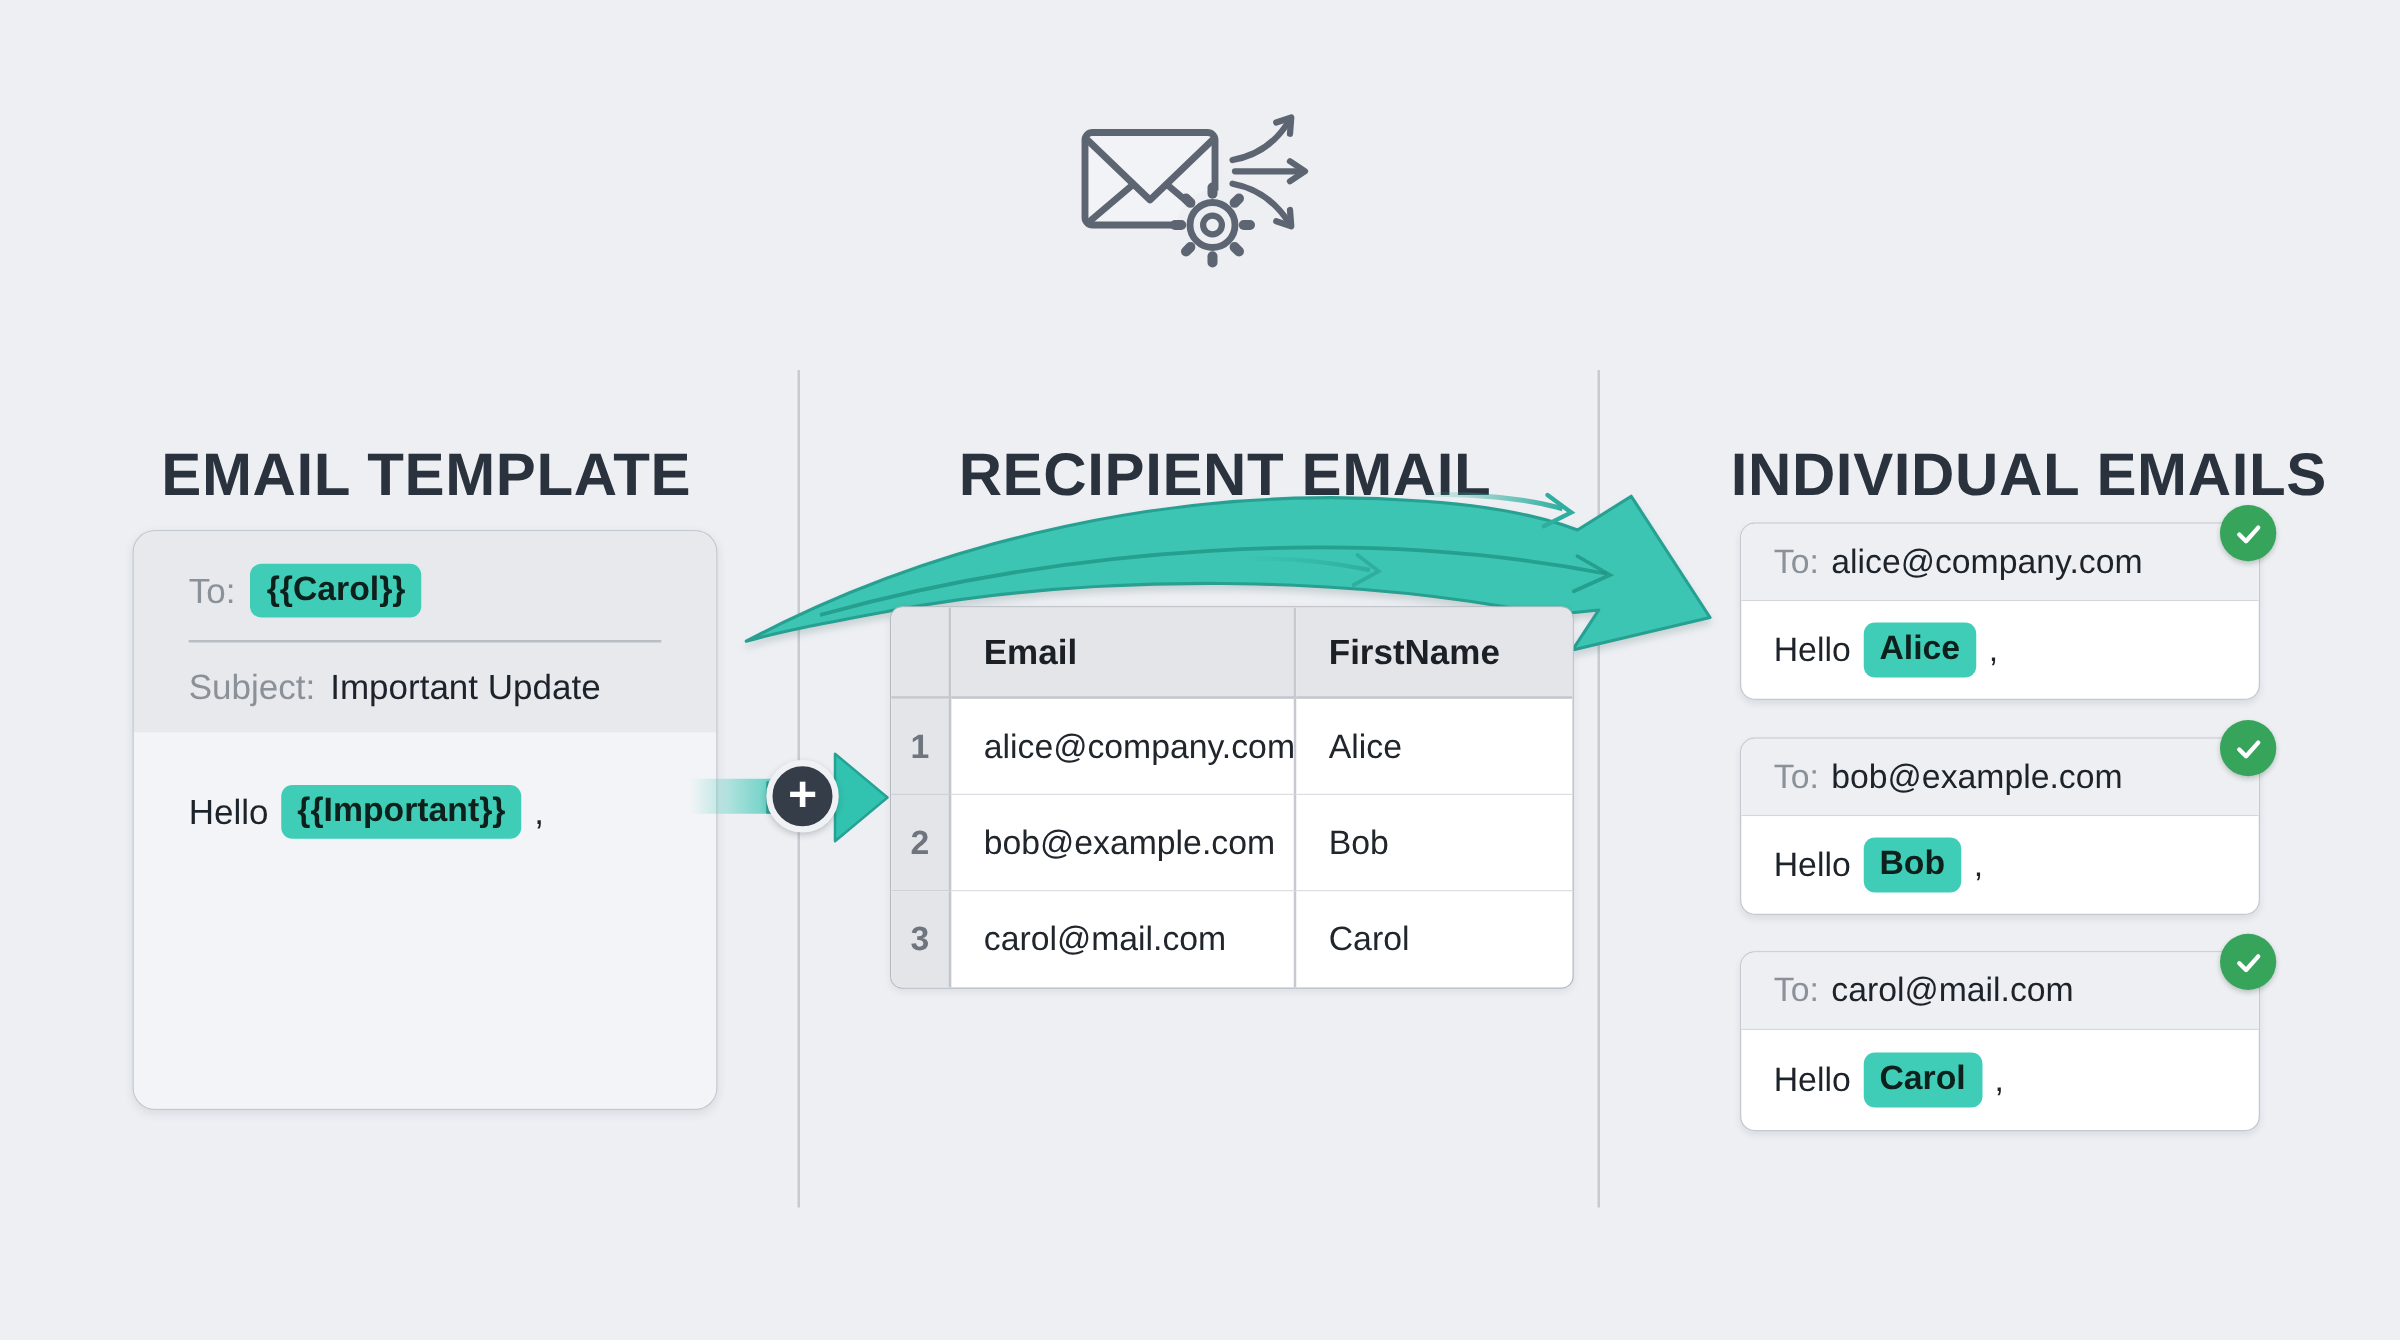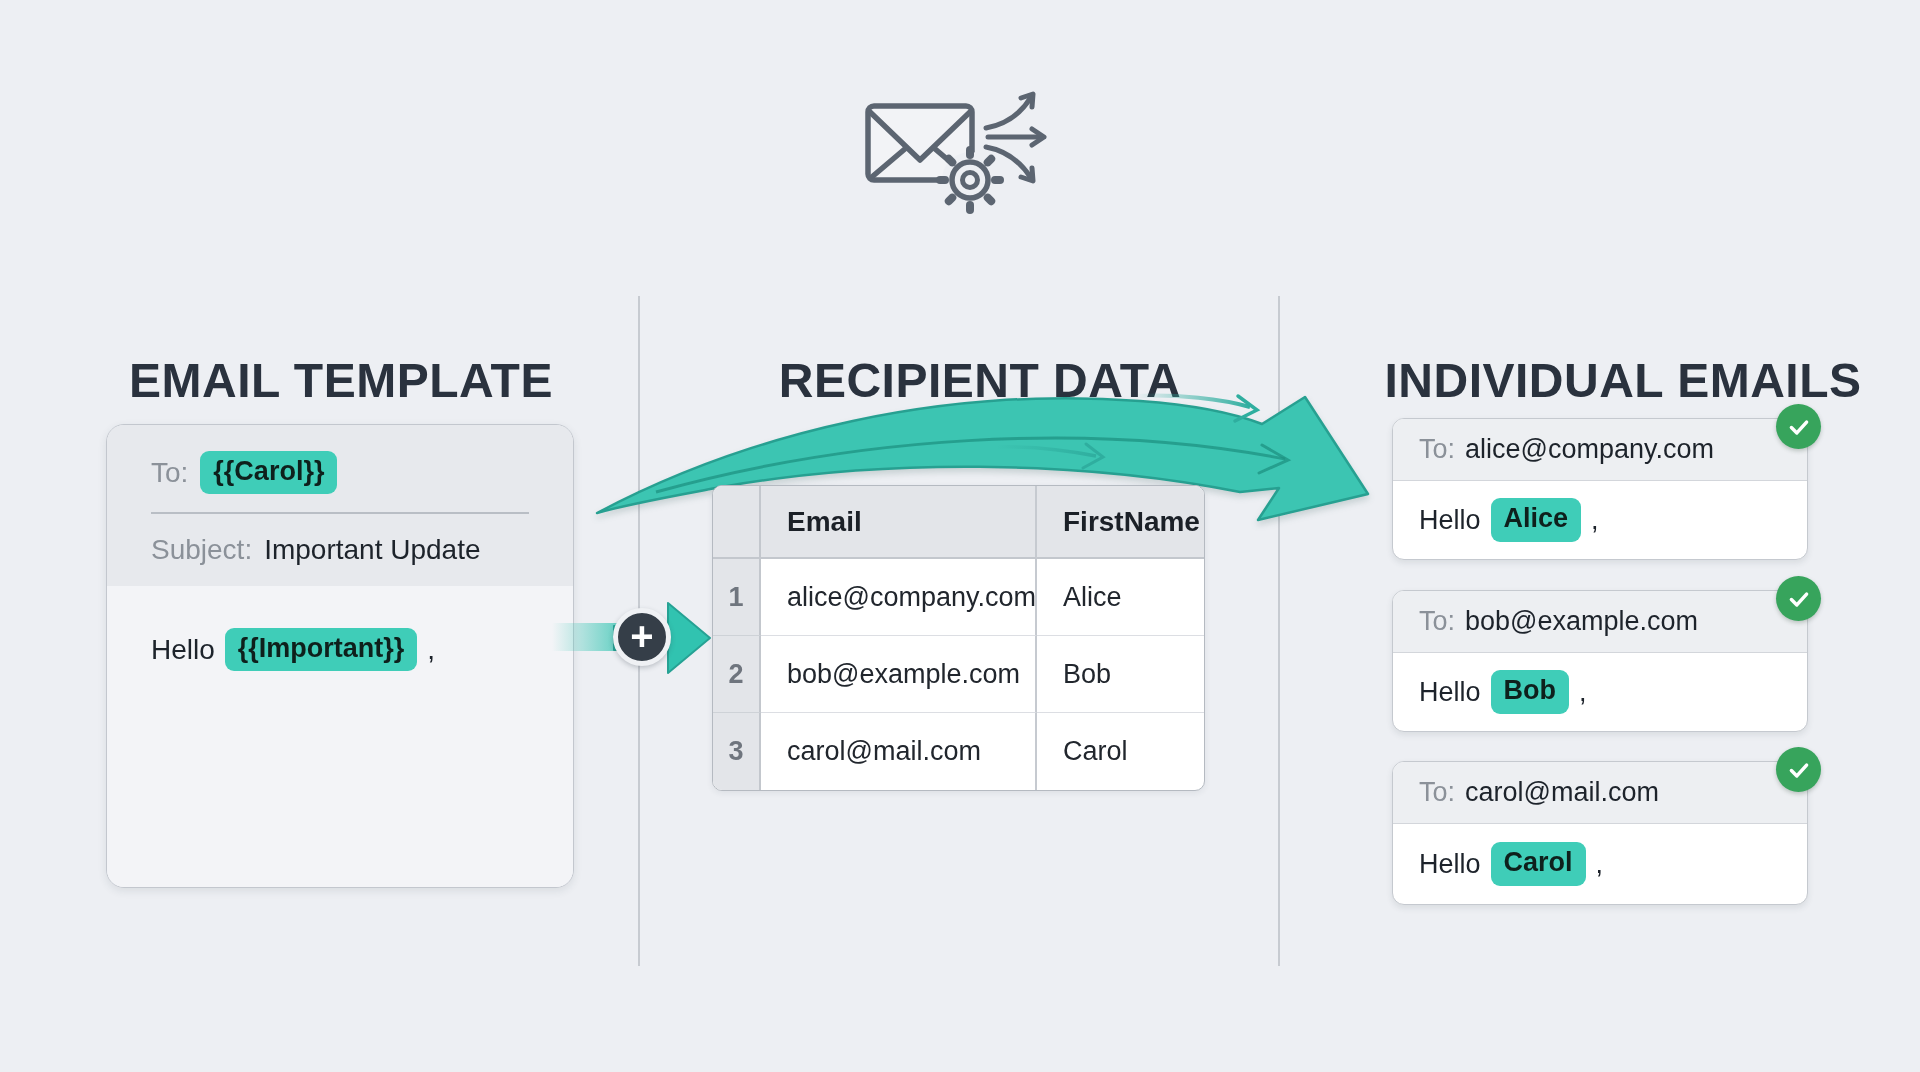--- a/index.html
+++ b/index.html
@@ -71,21 +71,21 @@
   .conn-arrow .solid { fill:#31c3b0; stroke:#26a294; stroke-width:2; stroke-linejoin:round; }
   .plus-badge {
     position:absolute; left:613px; top:608px; width:58px; height:58px; z-index:4;
     background:#353e48; border:5px solid #eff1f4; border-radius:50%;
     color:#ffffff; font-size:40px; font-weight:700; line-height:46px; text-align:center;
     box-shadow:0 2px 5px rgba(44,54,66,.25);
   }
 
   
   .data-table {
-    position:absolute; left:712px; top:485px; width:493px; height:306px; z-index:3;
+    position:absolute; left:712px; top:485px; width:547px; height:306px; z-index:3;
     background:#ffffff; border:1.5px solid #b5bac1; border-radius:10px; overflow:hidden;
     box-shadow:0 2px 6px rgba(44,54,66,.08);
     display:grid; grid-template-columns:48px 276px 1fr; grid-template-rows:73px 1fr 1fr 1fr;
   }
   .cell { display:flex; align-items:center; }
   .cell.head { background:#e3e5e9; border-bottom:2px solid #c3c7cd;
                font-weight:700; font-size:28px; color:#1b2027; padding-left:26px; }
   .cell.corner { background:#e3e5e9; border-bottom:2px solid #c3c7cd; border-right:2px solid #c3c7cd; }
   .cell.num { background:#e3e5e9; border-right:2px solid #c3c7cd; border-bottom:1.5px solid #ced2d7;
               justify-content:center; font-weight:700; font-size:27px; color:#6f757e; padding-left:0; }
@@ -147,21 +147,21 @@
       <path d="M 132 53 L 184 53"></path>
         <path d="M 176 45 L 188 53 L 176 61"></path>
       <path d="M 130 44 C 152 40 166 28 175 13"></path>
         <path d="M 165 14 L 177 10 L 176 23"></path>
       <path d="M 130 63 C 152 67 166 80 175 94"></path>
         <path d="M 165 93 L 177 97 L 176 84"></path>
     </g>
   </svg>
 
   <h2 class="heading h-template">EMAIL TEMPLATE</h2>
-  <h2 class="heading h-recipients">RECIPIENT DATA</h2>
+  <h2 class="heading h-recipients">RECIPIENT EMAIL</h2>
   <h2 class="heading h-individual">INDIVIDUAL EMAILS</h2>
 
   <div class="v-divider d1"></div>
   <div class="v-divider d2"></div>
 
   <svg class="swoosh" viewBox="0 0 1920 1072">
     <defs>
       <linearGradient id="fadeA" x1="1136" y1="0" x2="1250" y2="0" gradientUnits="userSpaceOnUse">
         <stop offset="0" stop-color="#2fae9f" stop-opacity="0"></stop>
         <stop offset="1" stop-color="#2fae9f" stop-opacity="1"></stop>

